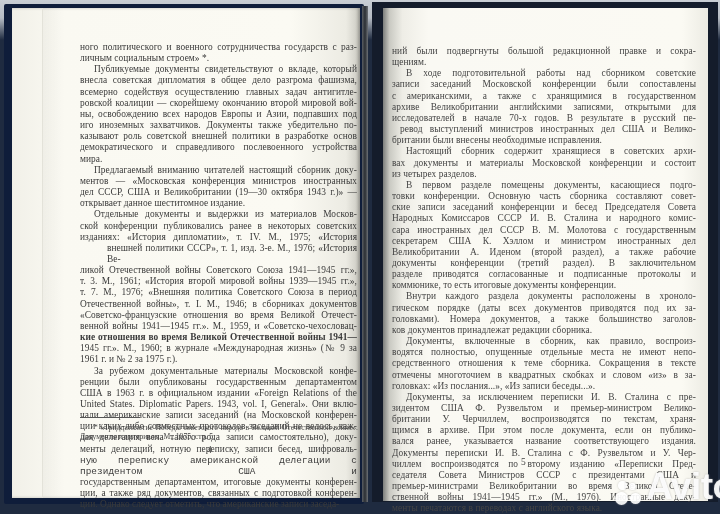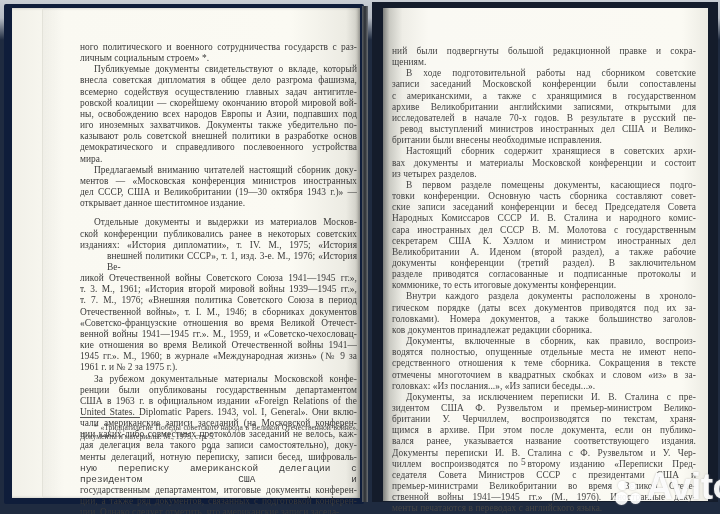--- a/index.html
+++ b/index.html
@@ -101,31 +101,31 @@
       <span style="text-indent: 0px; text-align-last: justify;">демократического и справедливого послевоенного устройства</span>
       <span style="text-indent: 0px;">мира.</span>
     </div>
     <div class="para">
       <span style="text-indent: 14px; text-align-last: justify;">Предлагаемый вниманию читателей настоящий сборник доку-</span>
       <span style="text-indent: 0px; text-align-last: justify;">ментов — «Московская конференция министров иностранных</span>
       <span style="text-indent: 0px; text-align-last: justify;">дел СССР, США и Великобритании (19—30 октября 1943 г.)» —</span>
       <span style="text-indent: 0px;">открывает данное шеститомное издание.</span>
     </div>
     <div class="para">
-      <span style="text-indent: 14px; text-align-last: justify; margin-top: 8px;">Отдельные документы и выдержки из материалов Москов-</span>
+      <span style="text-indent: 14px; text-align-last: justify;">Отдельные документы и выдержки из материалов Москов-</span>
       <span style="text-indent: 0px; text-align-last: justify;">ской конференции публиковались ранее в некоторых советских</span>
       <span style="text-indent: 0px; text-align-last: justify;">изданиях: «История дипломатии», т. IV. М., 1975; «История</span>
       <span style="text-indent: 0px; text-align-last: justify; margin-left: 27px;">внешней политики СССР», т. 1, изд. 3-е. М., 1976; «История Ве-</span>
       <span style="text-indent: 0px; text-align-last: justify;">ликой Отечественной войны Советского Союза 1941—1945 гг.»,</span>
       <span style="text-indent: 0px; text-align-last: justify;">т. 3. М., 1961; «История второй мировой войны 1939—1945 гг.»,</span>
       <span style="text-indent: 0px; text-align-last: justify;">т. 7. М., 1976; «Внешняя политика Советского Союза в период</span>
       <span style="text-indent: 0px; text-align-last: justify;">Отечественной войны», т. I. М., 1946; в сборниках документов</span>
       <span style="text-indent: 0px; text-align-last: justify;">«Советско-французские отношения во время Великой Отечест-</span>
       <span style="text-indent: 0px; text-align-last: justify;">венной войны 1941—1945 гг.». М., 1959, и «Советско-чехословац-</span>
-      <span style="text-indent: 0px; text-align-last: justify;">кие отношения во время Великой Отечественной войны 1941—</span>
+      <span style="text-indent: 0px; text-align-last: justify; font-weight: bold;">кие отношения во время Великой Отечественной войны 1941—</span>
       <span style="text-indent: 0px; text-align-last: justify;">1945 гг.». М., 1960; в журнале «Международная жизнь» (№ 9 за</span>
       <span style="text-indent: 0px;">1961 г. и № 2 за 1975 г.).</span>
     </div>
     <div class="para">
       <span style="text-indent: 14px; text-align-last: justify;">За рубежом документальные материалы Московской конфе-</span>
       <span style="text-indent: 0px; text-align-last: justify;">ренции были опубликованы государственным департаментом</span>
       <span style="text-indent: 0px; text-align-last: justify;">США в 1963 г. в официальном издании «Foreign Relations of the</span>
       <span style="text-indent: 0px; text-align-last: justify;">United States. Diplomatic Papers. 1943, vol. I, General». Они вклю-</span>
       <span style="text-indent: 0px; text-align-last: justify;">чали американские записи заседаний (на Московской конферен-</span>
       <span style="text-indent: 0px; text-align-last: justify;">ции каких-либо совместных протоколов заседаний не велось, каж-</span>

